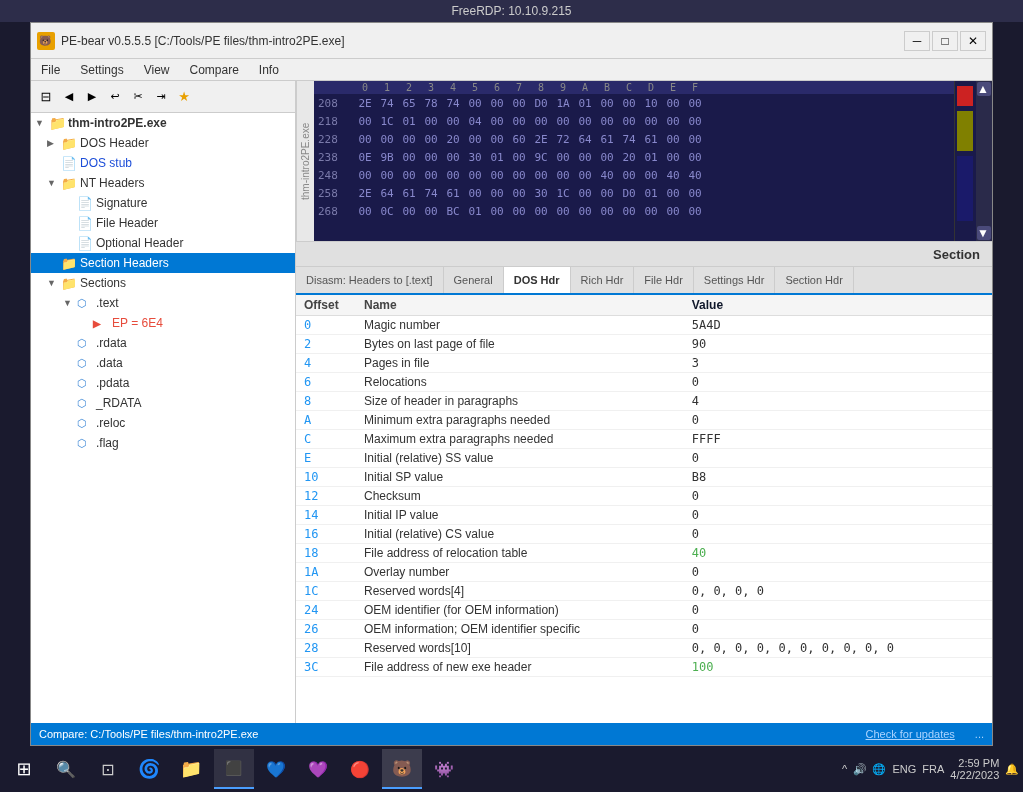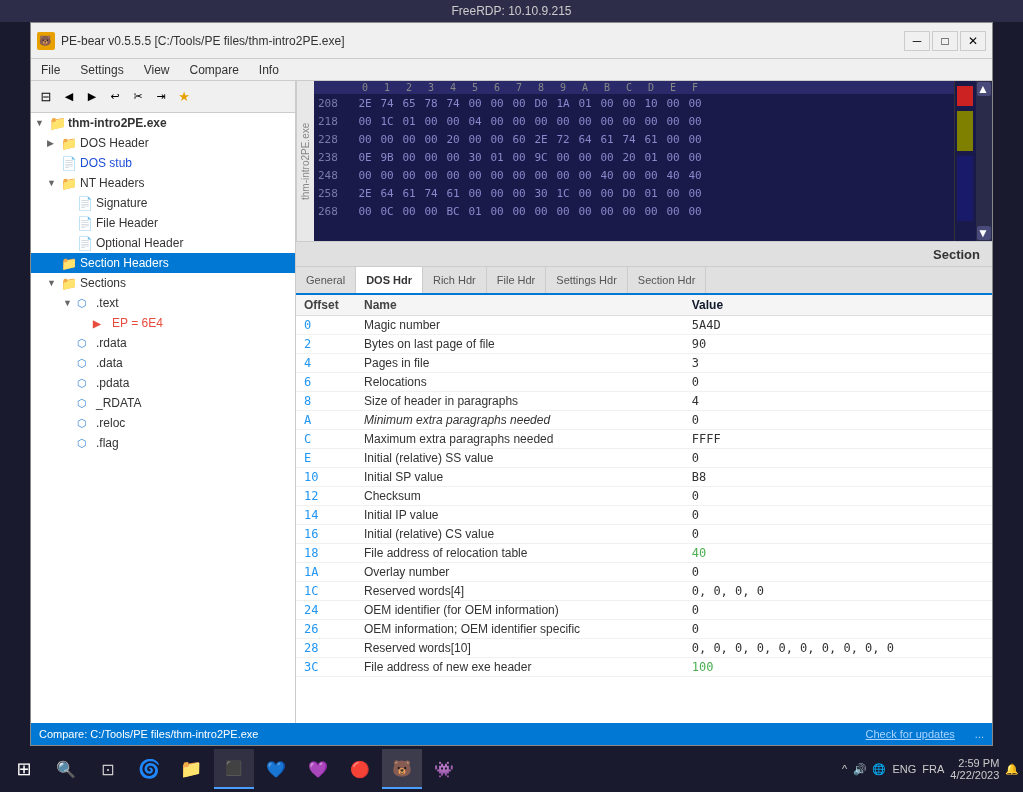--- a/index.html
+++ b/index.html
@@ -338,20 +338,21 @@
             <div style="flex:1;"></div>
             <div style="width:14px;height:14px;background:#4a4a7a;margin:1px;border-radius:2px;cursor:pointer;">▼</div>
           </div>
         </div>
 
         <div style="background:#e0e0e0; border-top:1px solid #ccc; border-bottom:1px solid #ccc; padding:2px 8px; display:flex; align-items:center; height:26px; flex-shrink:0;">
           <div style="font-size:13px; font-weight:bold; color:#333; margin-left:auto; margin-right:4px;">Section</div>
         </div>
 
         <div style="display:flex; background:#e0e0e0; border-bottom:2px solid #0078d4; height:28px; flex-shrink:0; overflow:hidden;">
+          <div style="padding:4px 10px; font-size:11px; color:#555; cursor:pointer; display:flex; align-items:center; border-right:1px solid #ccc; white-space:nowrap;">Disasm: Headers to [.text]</div>
           <div style="padding:4px 10px; font-size:11px; color:#555; cursor:pointer; display:flex; align-items:center; border-right:1px solid #ccc; white-space:nowrap;">General</div>
           <div style="padding:4px 10px; font-size:11px; color:#333; font-weight:bold; cursor:pointer; display:flex; align-items:center; border-right:1px solid #ccc; white-space:nowrap; background:white; border-bottom:2px solid white; margin-bottom:-2px;">DOS Hdr</div>
           <div style="padding:4px 10px; font-size:11px; color:#555; cursor:pointer; display:flex; align-items:center; border-right:1px solid #ccc; white-space:nowrap;">Rich Hdr</div>
           <div style="padding:4px 10px; font-size:11px; color:#555; cursor:pointer; display:flex; align-items:center; border-right:1px solid #ccc; white-space:nowrap;">File Hdr</div>
           <div style="padding:4px 10px; font-size:11px; color:#555; cursor:pointer; display:flex; align-items:center; border-right:1px solid #ccc; white-space:nowrap;">Settings Hdr</div>
           <div style="padding:4px 10px; font-size:11px; color:#555; cursor:pointer; display:flex; align-items:center; border-right:1px solid #ccc; white-space:nowrap;">Section Hdr</div>
         </div>
 
         <div style="flex:1; overflow-y:auto; background:white;">
           <table style="width:100%; border-collapse:collapse; font-size:12px;">
@@ -383,21 +384,21 @@
                   <td style="padding: 2px 8px; border-bottom: 1px solid rgb(240, 240, 240); color: rgb(51, 51, 51); font-size: 12px;">Relocations</td>
                   <td style="padding: 2px 8px; border-bottom: 1px solid rgb(240, 240, 240); font-family: monospace; font-size: 12px; color: rgb(51, 51, 51);">0</td>
                 </tr>
                 <tr style="cursor: pointer;">
                   <td style="padding: 2px 8px; border-bottom: 1px solid rgb(240, 240, 240); color: rgb(33, 150, 243); font-family: monospace; font-size: 12px;">8</td>
                   <td style="padding: 2px 8px; border-bottom: 1px solid rgb(240, 240, 240); color: rgb(51, 51, 51); font-size: 12px;">Size of header in paragraphs</td>
                   <td style="padding: 2px 8px; border-bottom: 1px solid rgb(240, 240, 240); font-family: monospace; font-size: 12px; color: rgb(51, 51, 51);">4</td>
                 </tr>
                 <tr style="cursor: pointer;">
                   <td style="padding: 2px 8px; border-bottom: 1px solid rgb(240, 240, 240); color: rgb(33, 150, 243); font-family: monospace; font-size: 12px;">A</td>
-                  <td style="padding: 2px 8px; border-bottom: 1px solid rgb(240, 240, 240); color: rgb(51, 51, 51); font-size: 12px; font-style: italic;">Minimum extra paragraphs needed</td>
+                  <td style="padding: 2px 8px; border-bottom: 1px solid rgb(240, 240, 240); color: rgb(51, 51, 51); font-size: 12px;">Minimum extra paragraphs needed</td>
                   <td style="padding: 2px 8px; border-bottom: 1px solid rgb(240, 240, 240); font-family: monospace; font-size: 12px; color: rgb(51, 51, 51);">0</td>
                 </tr>
                 <tr style="cursor: pointer;">
                   <td style="padding: 2px 8px; border-bottom: 1px solid rgb(240, 240, 240); color: rgb(33, 150, 243); font-family: monospace; font-size: 12px;">C</td>
                   <td style="padding: 2px 8px; border-bottom: 1px solid rgb(240, 240, 240); color: rgb(51, 51, 51); font-size: 12px;">Maximum extra paragraphs needed</td>
                   <td style="padding: 2px 8px; border-bottom: 1px solid rgb(240, 240, 240); font-family: monospace; font-size: 12px; color: rgb(51, 51, 51);">FFFF</td>
                 </tr>
                 <tr style="cursor: pointer;">
                   <td style="padding: 2px 8px; border-bottom: 1px solid rgb(240, 240, 240); color: rgb(33, 150, 243); font-family: monospace; font-size: 12px;">E</td>
                   <td style="padding: 2px 8px; border-bottom: 1px solid rgb(240, 240, 240); color: rgb(51, 51, 51); font-size: 12px;">Initial (relative) SS value</td>

